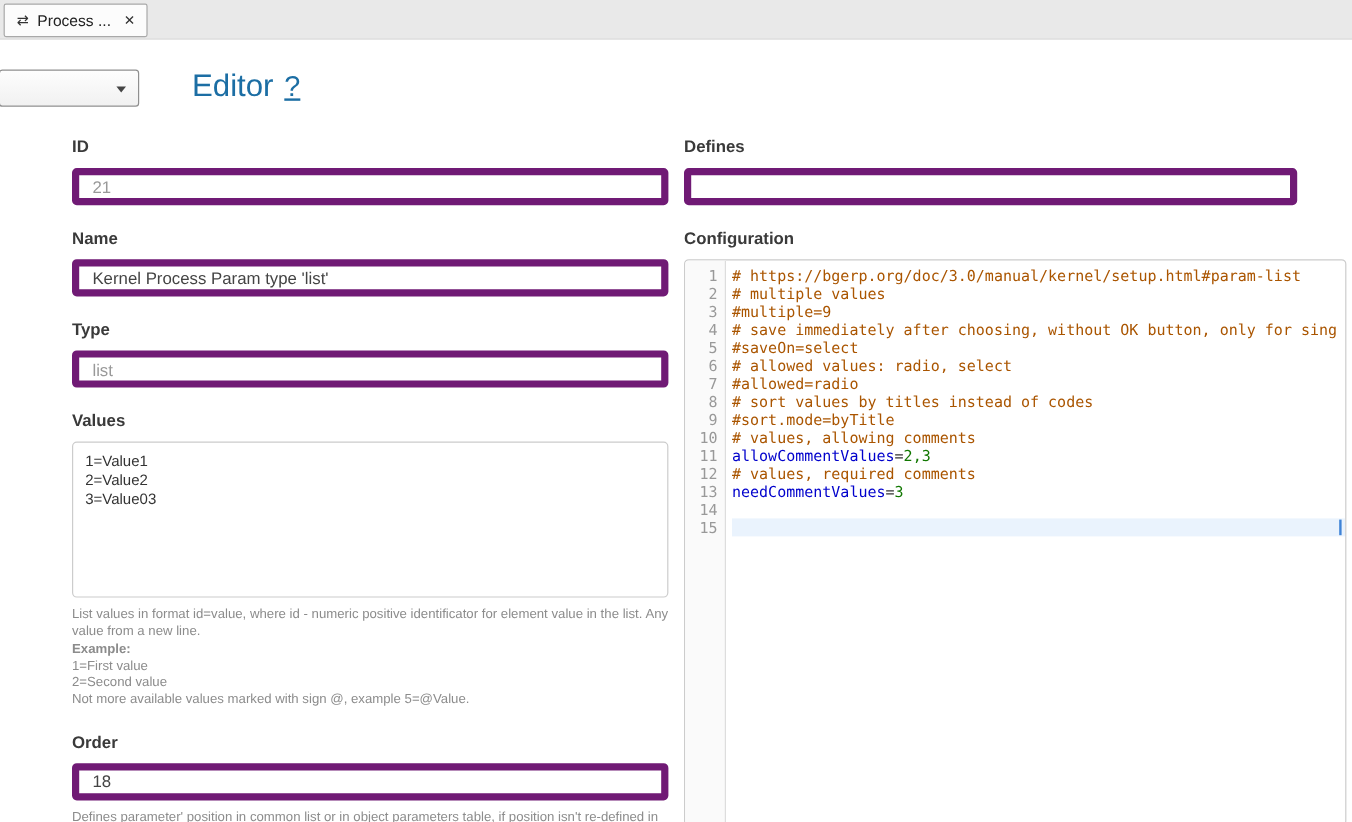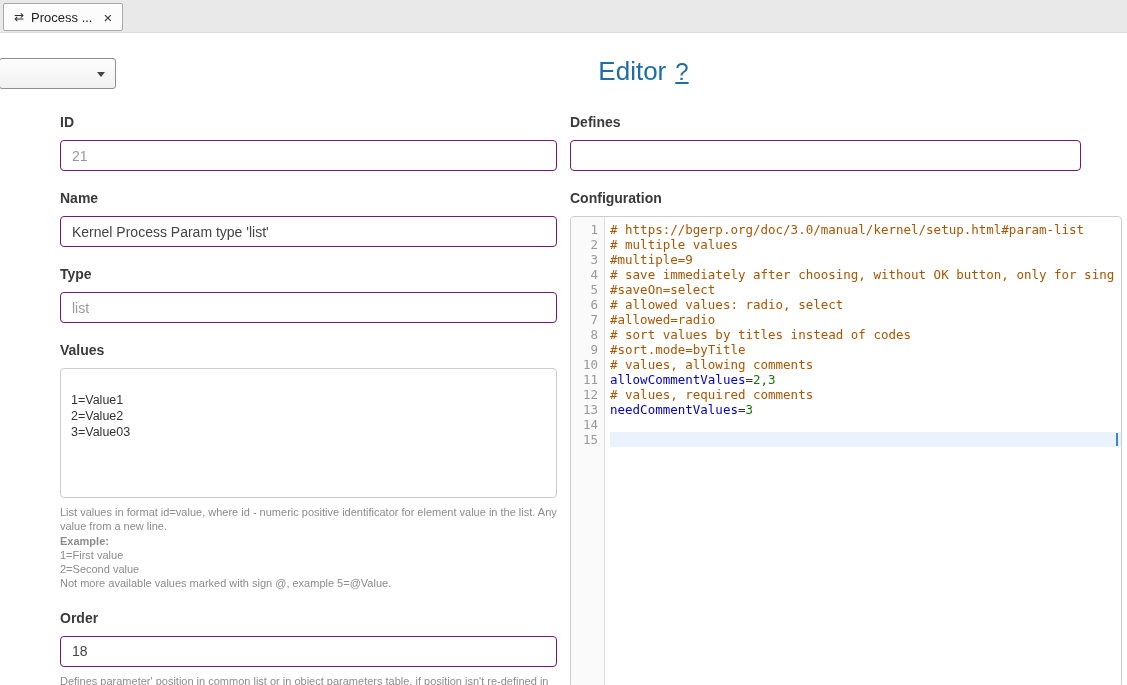--- a/index.html
+++ b/index.html
@@ -46,53 +46,53 @@
     position: absolute; right: 10px; top: 13px;
     width: 0; height: 0;
     border-left: 4px solid transparent;
     border-right: 4px solid transparent;
     border-top: 5px solid #444;
   }
 
   
   .page-header {
     position: absolute; top: 56px; left: 160px; right: 0;
-    text-align: center;
+    text-align: left;
     white-space: nowrap;
   }
   .page-title { font-size: 26px; color: #1c6ea4; }
   .help-link { font-size: 24px; color: #1c6ea4; margin-left: 9px; text-decoration: underline; cursor: pointer; }
 
   
   .col-left  { position: absolute; left: 60px;  top: 114px; width: 497px; }
   .col-right { position: absolute; left: 570px; top: 114px; width: 511px; }
 
   .fg-label {
     display: block;
     font-size: 14px; font-weight: bold; color: #3a3a3a;
     margin: 19px 0 10px;
   }
   .fg-label.first { margin-top: 0; }
 
   .fg-input {
     display: block; width: 100%; height: 31px;
     box-sizing: border-box;
-    border: 1px solid #701a75; border-radius: 4px;
+    border: 6px solid #701a75; border-radius: 4px;
     padding: 0 11px;
     font-family: "Liberation Sans", sans-serif;
     font-size: 14px; color: #444;
     background: #fff; outline: none;
   }
   .fg-input.muted { color: #999; }
 
   .fg-textarea {
     display: block; width: 100%; height: 130px;
     box-sizing: border-box;
     border: 1px solid #cccccc; border-radius: 4px;
-    padding: 23px 10px;
+    padding: 7px 10px;
     font-family: "Liberation Sans", sans-serif;
     font-size: 12.5px; line-height: 16px; color: #333;
     resize: none; outline: none;
   }
 
   .help-block { margin-top: 7px; }
   .help-line {
     font-size: 11px; line-height: 1.3;
     color: #8c8c8c;
   }

